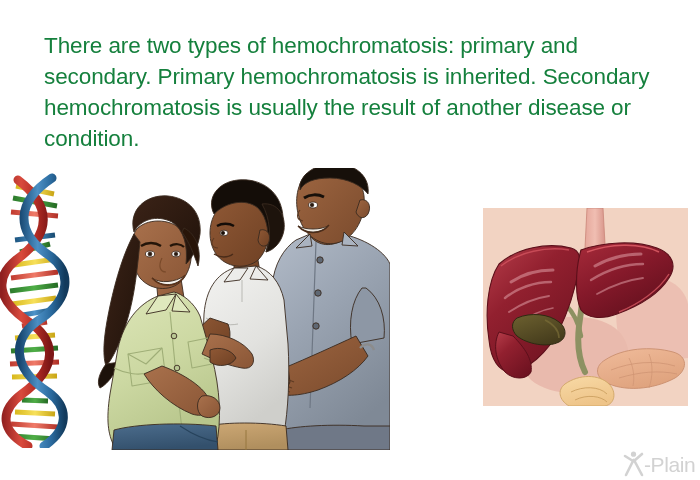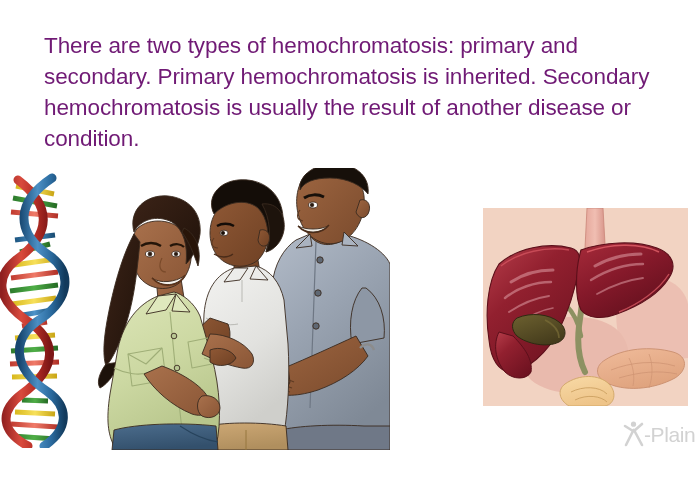--- a/index.html
+++ b/index.html
@@ -16,21 +16,21 @@
   }
 
   
   #info-text {
     position: absolute;
     left: 44px;
     top: 30px;
     width: 622px;
     font-size: 22.5px;
     line-height: 31px;
-    color: #701a75;
+    color: #15803d;
     letter-spacing: -0.1px;
     white-space: pre-wrap;
   }
 
   
   #dna-illustration {
     position: absolute;
     left: 0px;
     top: 172px;
     width: 72px;
@@ -54,21 +54,21 @@
     width: 205px;
     height: 198px;
     overflow: hidden;
     background: #f2d3c2;
   }
 
   
   #brand-logo {
     position: absolute;
     left: 622px;
-    top: 421px;
+    top: 451px;
     width: 74px;
     height: 28px;
     text-align: center;
   }
   #brand-logo .logo-text {
     position: absolute;
     left: 22px;
     top: 2px;
     font-size: 21px;
     color: #d2d2d2;

